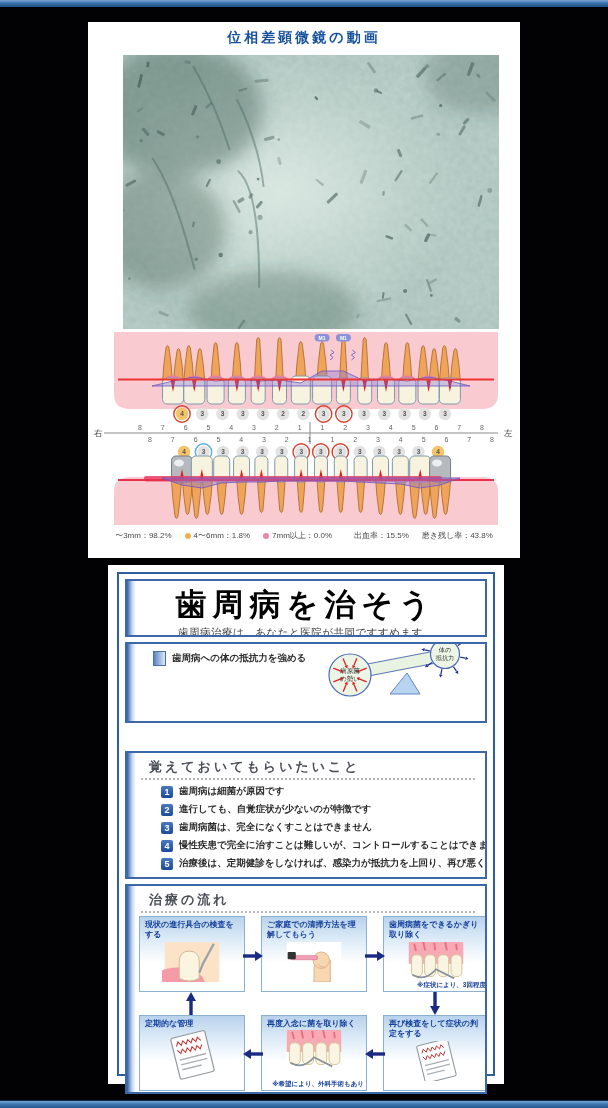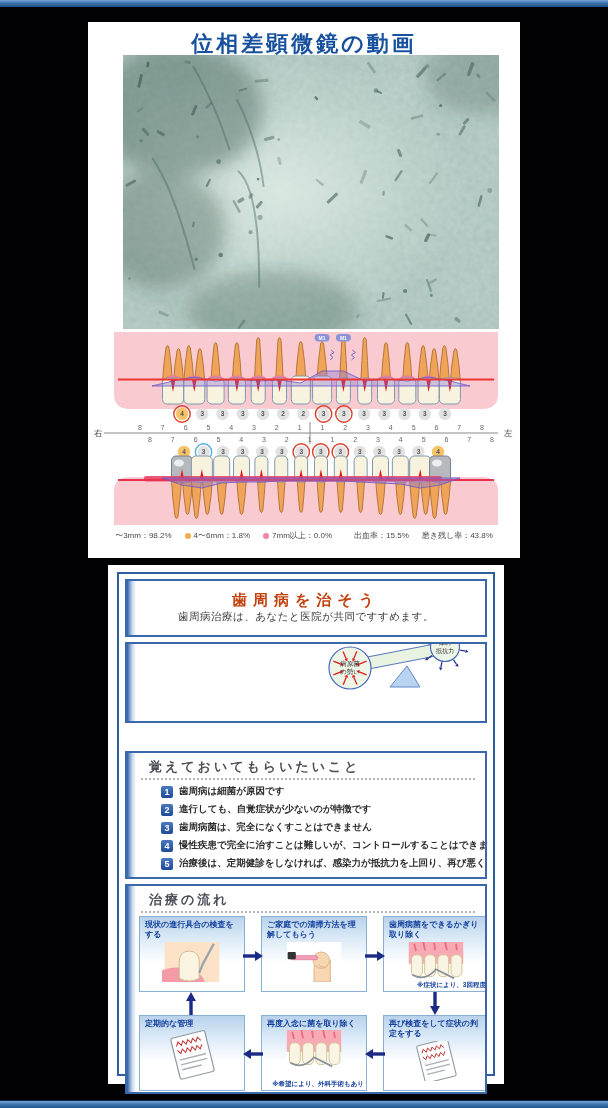--- a/index.html
+++ b/index.html
@@ -4,36 +4,36 @@
 <style>
   html,body{margin:0;padding:0;background:#000;}
   .stage{position:relative;width:608px;height:1108px;background:#020204;overflow:hidden;
          font-family:"Liberation Sans","DejaVu Sans",sans-serif;}
   .topbar{position:absolute;left:0;top:0;width:608px;height:7px;
           background:linear-gradient(180deg,#7aa6d6 0%,#3a72ab 45%,#1d4f86 100%);}
   .bottombar{position:absolute;left:0;top:1100px;width:608px;height:8px;
           background:linear-gradient(180deg,#7aa6d6 0%,#3a72ab 45%,#1d4f86 100%);border-top:1px solid #0a2a4a;}
   
   .card1{position:absolute;left:88px;top:22px;width:432px;height:536px;background:#fff;}
-  .panel-title{margin-top:7px;text-align:center;font-size:22px;font-weight:bold;color:#17519e;letter-spacing:3px;}
+  .panel-title{margin-top:7px;text-align:center;font-size:14px;font-weight:bold;color:#17519e;letter-spacing:3px;}
   .micro{position:absolute;left:35px;top:33px;width:376px;height:274px;overflow:hidden;background:#b6ccc6;}
   .micro svg{display:block;}
   #dental-svg{position:absolute;left:0;top:308px;width:432px;height:195px;}
   .legend{position:absolute;left:0;top:508px;width:432px;display:flex;justify-content:center;align-items:center;
           font-size:8px;color:#4a4a4a;white-space:nowrap;}
   .legend .li{display:flex;align-items:center;}
   .legend .dot{width:6px;height:6px;border-radius:50%;margin-right:3px;display:inline-block;}
   
   .card2{position:absolute;left:108px;top:565px;width:396px;height:519px;background:#fff;}
   .inner{position:absolute;left:9px;top:7px;right:9px;bottom:8px;border:2px solid #2d5f9f;padding:5px 6px 2px 6px;}
   .hbox,.sbox{position:relative;border:2px solid #3a68a8;background:#fff;margin-bottom:5px;overflow:hidden;}
   .hbox::before,.sbox::before{content:'';position:absolute;left:0;top:0;bottom:0;width:9px;
       background:linear-gradient(90deg,#2f5ea8 0%,rgba(160,190,225,.65) 55%,rgba(255,255,255,0) 100%);}
   .hbox{height:54px;text-align:center;}
-  .gtitle{margin-top:10px;font-size:15px;font-weight:bold;color:#c2410c;letter-spacing:6px;}
+  .gtitle{margin-top:3px;font-size:31px;font-weight:bold;color:#000000;letter-spacing:6px;}
   .gsub{font-size:10.5px;color:#383838;letter-spacing:.5px;}
   .shead{font-size:13px;font-weight:bold;color:#4b4f57;letter-spacing:3px;
          padding:5px 0 2px 8px;border-bottom:2px dotted #b5b5b5;margin:0 10px 0 14px;}
   .sec1{height:77px;}
   .sec1-body{position:relative;height:48px;}
   .pitem{display:flex;align-items:center;margin:7px 0 0 26px;}
   .pbullet{width:11px;height:13px;background:linear-gradient(90deg,#5b84c4,#dfe9f5);border:1px solid #4a6fae;margin-right:6px;}
   .ptxt{font-size:9.5px;font-weight:bold;color:#2b2b2b;}
   #seesaw{position:absolute;right:8px;top:-14px;}
   .sec2{height:124px;margin-top:28px;}
@@ -460,20 +460,24 @@
     <div class="inner">
 
       <div class="hbox">
         <div class="gtitle">歯周病を治そう</div>
         <div class="gsub">歯周病治療は、あなたと医院が共同ですすめます。</div>
       </div>
 
       <div class="sbox sec1">
         <div class="sec1-body">
           <div id="purpose-list">
+              <div class="pitem">
+                <span class="pbullet"></span>
+                <span class="ptxt">歯周病への体の抵抗力を強める</span>
+              </div>
             </div>
           <svg id="seesaw" width="158" height="62" viewBox="0 0 158 62" xmlns="http://www.w3.org/2000/svg">
               <rect x="22" y="22" width="106" height="12" rx="6" fill="#e9f3e1" stroke="#5b79bb" stroke-width="1" transform="rotate(-11 75 28)"></rect>
               <path d="M88,36 L101,57 L71,57 Z" fill="#b9d4f0" stroke="#6288c6" stroke-width="1"></path>
               <circle cx="31" cy="38" r="21" fill="#ecf5e6" stroke="#4a68b4" stroke-width="1.2"></circle>
               <circle cx="126" cy="17" r="14.5" fill="#ecf5e6" stroke="#4a68b4" stroke-width="1.2"></circle>
               <line x1="47.64836307743164" y1="44.84339147221691" x2="40.24909059857313" y2="41.80188415123161" stroke="#e02020" stroke-width="1.3"></line>
               <path d="M37.47436341900119,40.661318905862124 L39.56475145135144,43.46672045897478 L40.933429745794825,40.137047843488446 Z" fill="#e02020"></path>
               <line x1="37.93316191138888" y1="54.61117894402641" x2="34.85175661743827" y2="47.22843274668134" stroke="#e02020" stroke-width="1.3"></line>
               <path d="M33.69622963220679,44.45990292267694 L33.190638723035626,47.92174893782023 L36.51287451184091,46.53511655554245 Z" fill="#e02020"></path>

